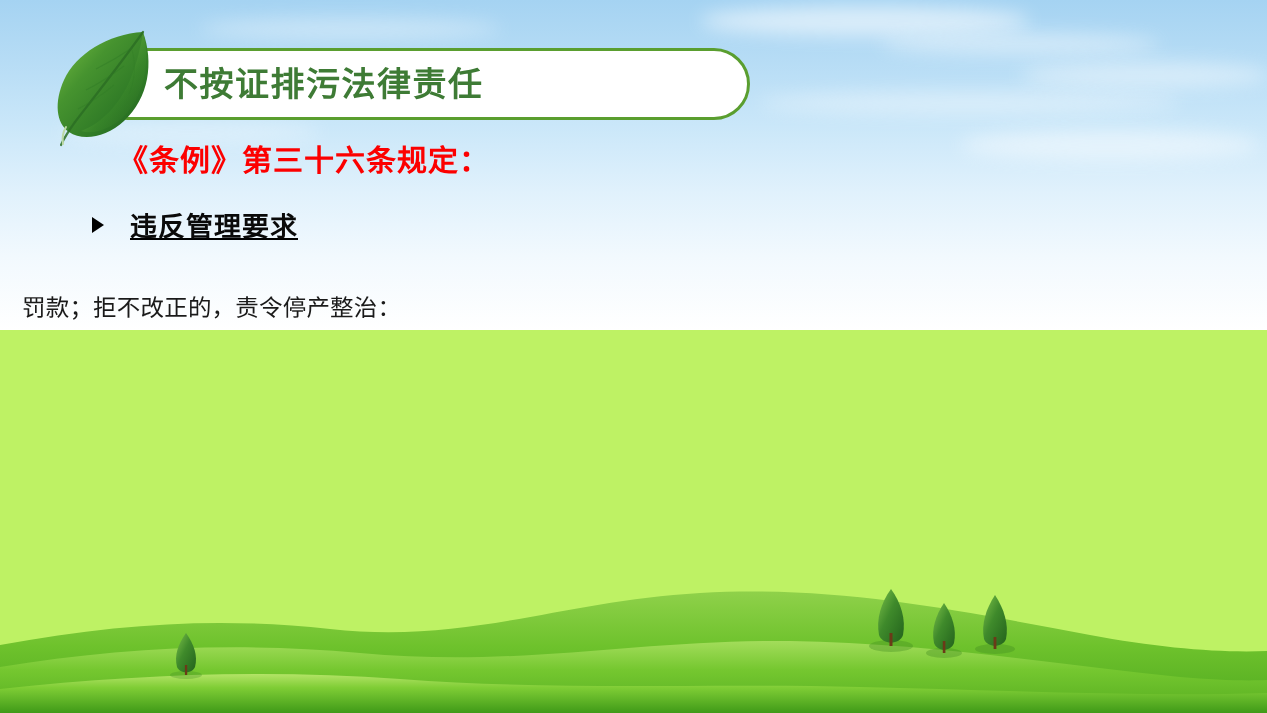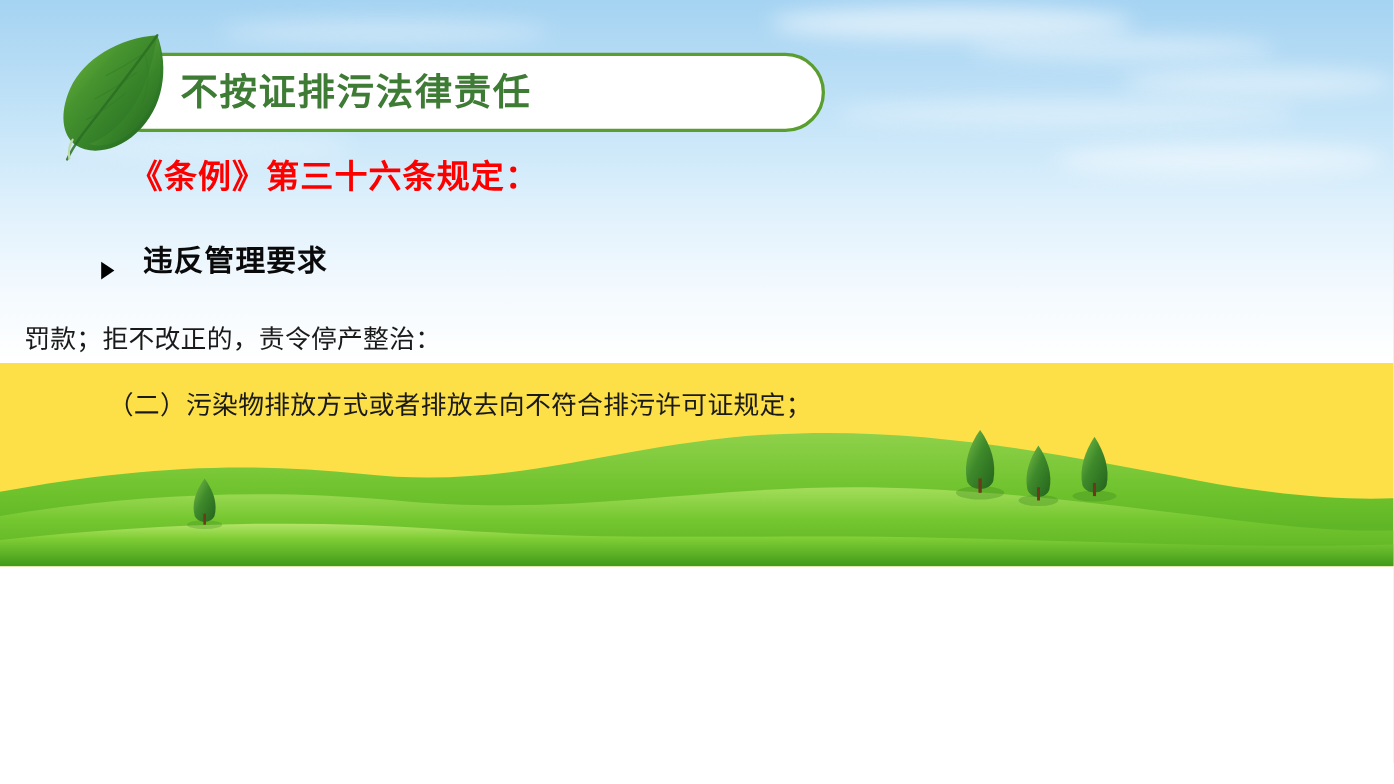--- a/index.html
+++ b/index.html
@@ -8,23 +8,23 @@
     padding: 0;
     background: #ffffff;
   }
   body {
     font-family: "Liberation Sans", "DejaVu Sans", sans-serif;
   }
 
   .slide {
     position: relative;
     width: 1267px;
-    height: 515px;
+    height: 713px;
     overflow: hidden;
-    background: #fde047;
+    background: #bef264;
   }
 
   
   .sky {
     position: absolute;
     left: 0; top: 0;
     width: 1267px;
     height: 330px;
     background: linear-gradient(to bottom,
         #a5d3f2 0%,
@@ -103,23 +103,24 @@
     font-weight: bold;
     color: #fc0000;
     letter-spacing: 1px;
     white-space: nowrap;
   }
 
   
   .bullet-row {
     position: absolute;
     left: 92px;
-    top: 215px;
+    top: 205px;
     display: flex;
-    align-items: flex-end;
+    align-items: center;
+    text-decoration: underline;
   }
   .bullet-marker {
     width: 0; height: 0;
     border-left: 12px solid #000000;
     border-top: 8px solid transparent;
     border-bottom: 8px solid transparent;
     margin-right: 26px;
   }
   .bullet-label {
     font-size: 27px;
@@ -261,22 +262,19 @@
   <div class="body-text">
 
 
     <p class="para noindent">
       <span>罚款；拒不改正的，责令停产整治：</span>
     </p>
 
     <div class="spacer-sm"></div>
 
 
-    <p class="list-item">
-      <span>（二）</span><span>污染物排放方式或者排放去向不符合排污许可证规定；</span>
-    </p>
 
 
 
 
   </div>
 
 </div>
 
 </body></html>

